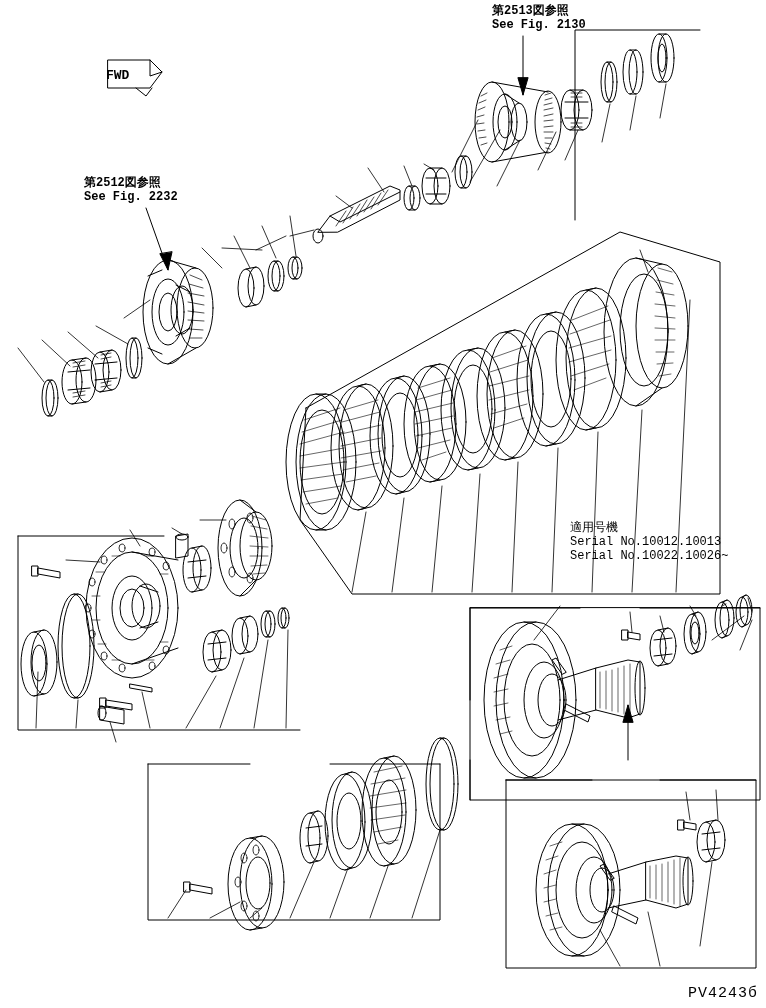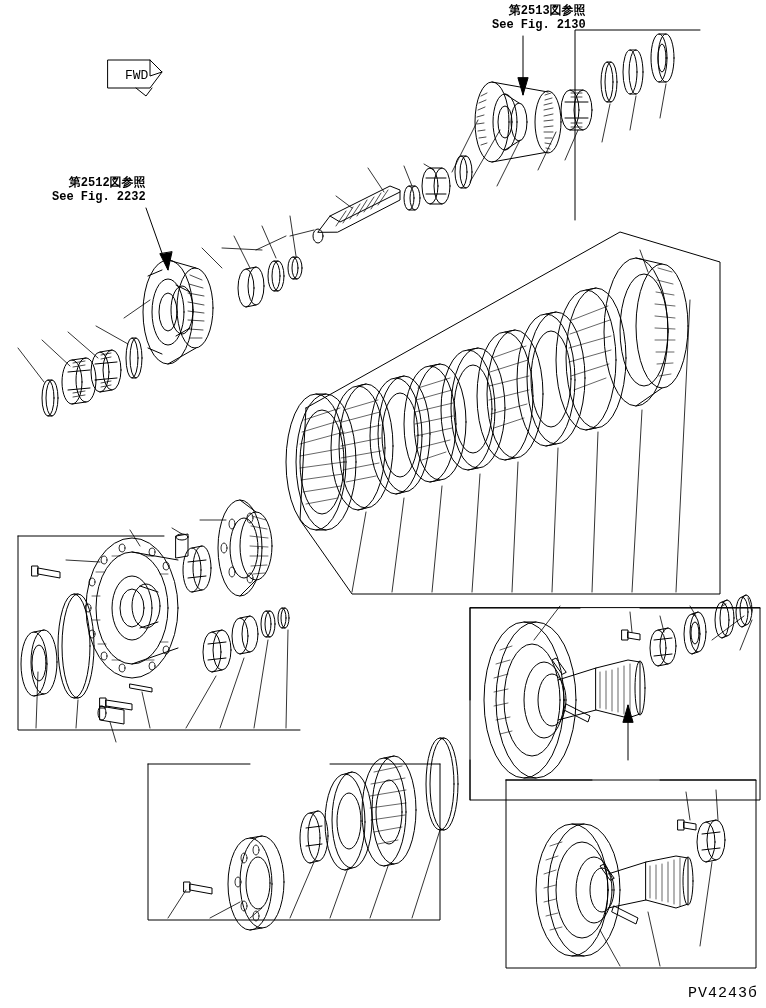--- a/index.html
+++ b/index.html
@@ -1,23 +1,23 @@
 <!DOCTYPE html>
 <html><head>
 <meta charset="utf-8">
 <style>
   html,body{margin:0;padding:0;background:#fff;}
   body{width:766px;height:1008px;position:relative;font-family:"Liberation Sans",sans-serif;color:#000;overflow:hidden;}
-  #sheet{position:absolute;left:0;top:0;width:766px;height:1008px;text-align:right;}
+  #sheet{position:absolute;left:0;top:0;width:766px;height:1008px;}
   svg{position:absolute;left:0;top:0;}
   .lbl{position:absolute;font-family:"Liberation Mono",monospace;font-size:12px;line-height:14px;white-space:pre;color:#000;}
   .lbl.b{font-weight:bold;}
   .partcode{position:absolute;right:8px;bottom:6px;font-family:"Liberation Mono",monospace;font-size:15px;letter-spacing:1px;}
   .fwd{position:absolute;left:104px;top:57px;width:60px;height:40px;}
-  .fwd span{position:absolute;left:21px;top:11px;font-family:"Liberation Mono",monospace;font-size:13px;font-weight:normal;letter-spacing:0px;}
+  .fwd span{position:absolute;left:2px;top:11px;font-family:"Liberation Mono",monospace;font-size:13px;font-weight:bold;letter-spacing:0px;}
 </style>
 </head>
 <body>
 
 <div id="sheet">
 
 <svg width="766" height="1008" viewBox="0 0 766 1008">
   <g fill="none" stroke="#000" stroke-width="1" stroke-linecap="round" stroke-linejoin="round">
 
     <g>
@@ -572,22 +572,23 @@
       <path d="M700,946 L712,862"></path>
       <path d="M686,792 L690,820"></path>
       <path d="M716,790 L718,820"></path>
     </g>
 
   </g>
 </svg>
 
 <div class="lbl b" style="left:492px;top:4px;"><span>第2513図参照</span><br><span>See Fig. 2130</span></div>
 
-<div class="lbl b" style="left:52px;top:176px;"><span>第2512図参照</span><br><span>See Fig. 2232</span></div>
-
+<div class="lbl b" style="left:84px;top:176px;"><span>第2512図参照</span><br><span>See Fig. 2232</span></div>
+
+<div class="lbl" style="left:570px;top:521px;"><span>適用号機</span><br><span>Serial No.10012.10013</span><br><span>Serial No.10022.10026~</span></div>
 
 <div class="fwd">
       <span>FWD</span>
     </div>
 
 <div class="partcode">PV4243б</div>
 
 </div>
 
 </body></html>

